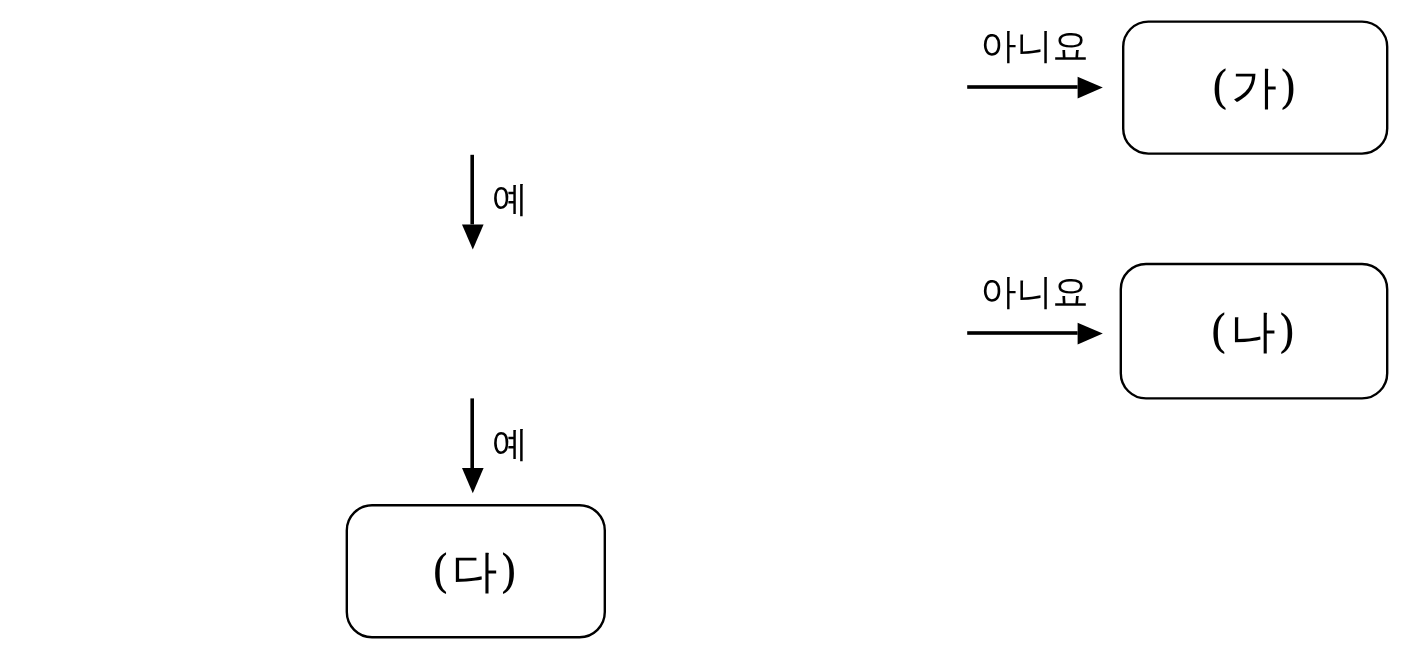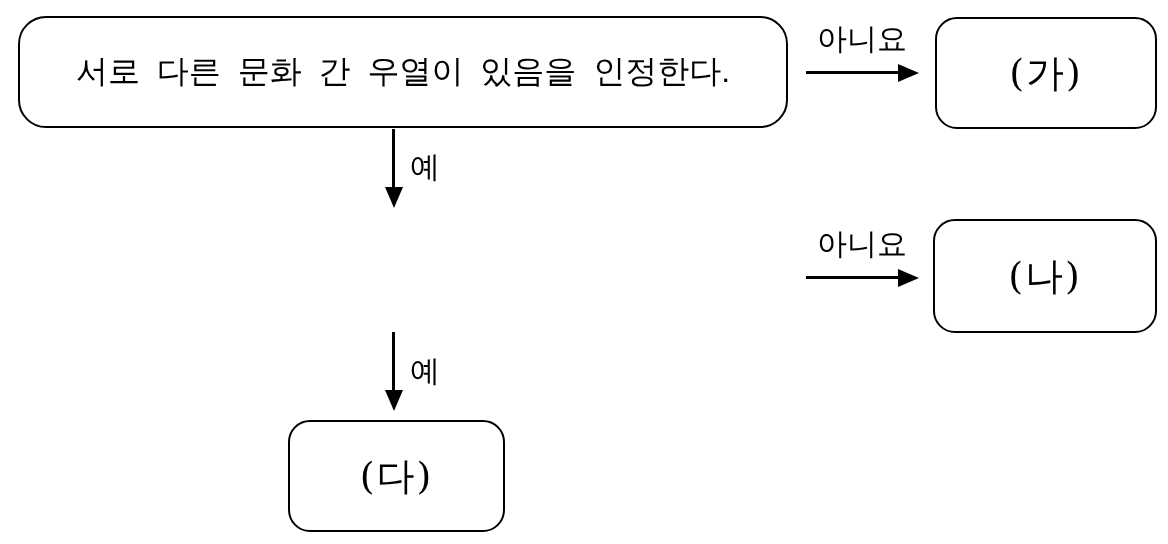--- a/index.html
+++ b/index.html
@@ -101,23 +101,20 @@
     border-top: 21px solid #000;
   }
   #arrow-yes-1 { left: 392px; top: 129px; height: 58px; }
   #arrow-yes-2 { left: 392px; top: 332px; height: 58px; }
 </style>
 </head>
 <body>
 
 <div class="canvas">
 
-  <div class="qbox" id="q1">
-    <span>서로 다른 문화 간 우열이 있음을 인정한다.</span>
-  </div>
 
   <div class="edge-label" id="no1">아니요</div>
   <div class="harrow" id="arrow-no-1"></div>
 
   <div class="rbox" id="ga">
     <span>(가)</span>
   </div>
 
   <div class="varrow" id="arrow-yes-1"></div>
   <div class="edge-label" id="yes1">예</div>

